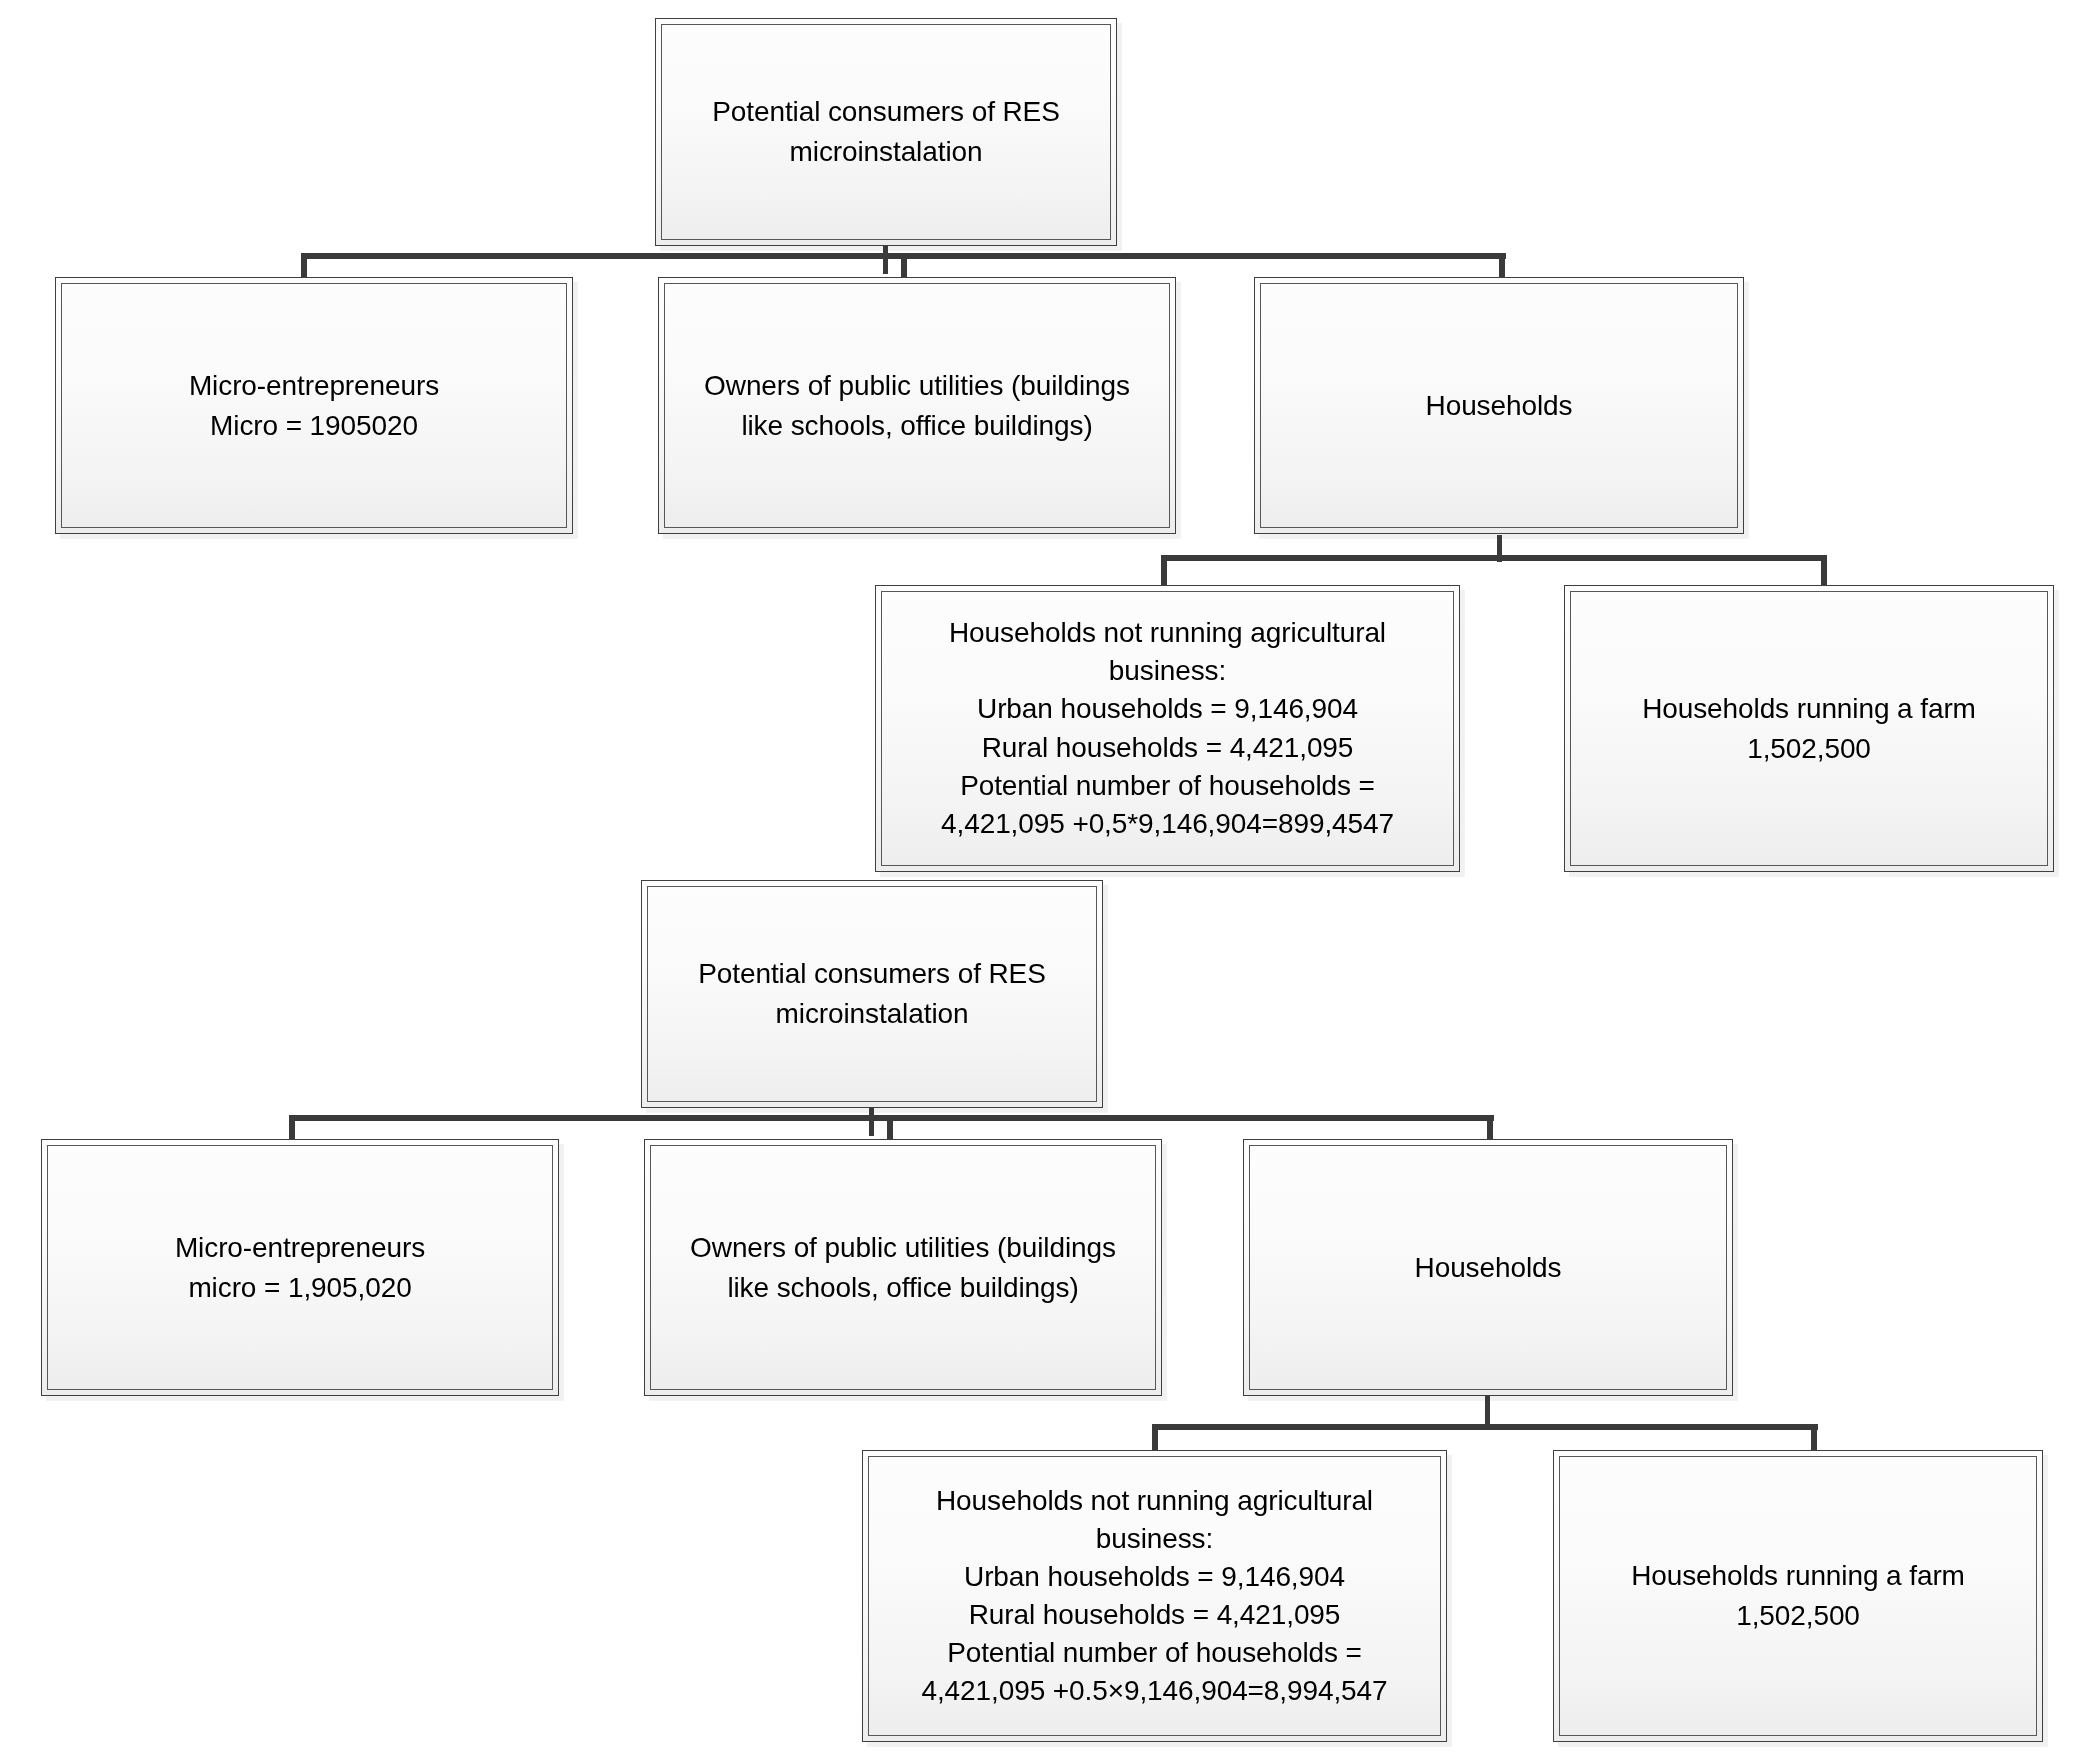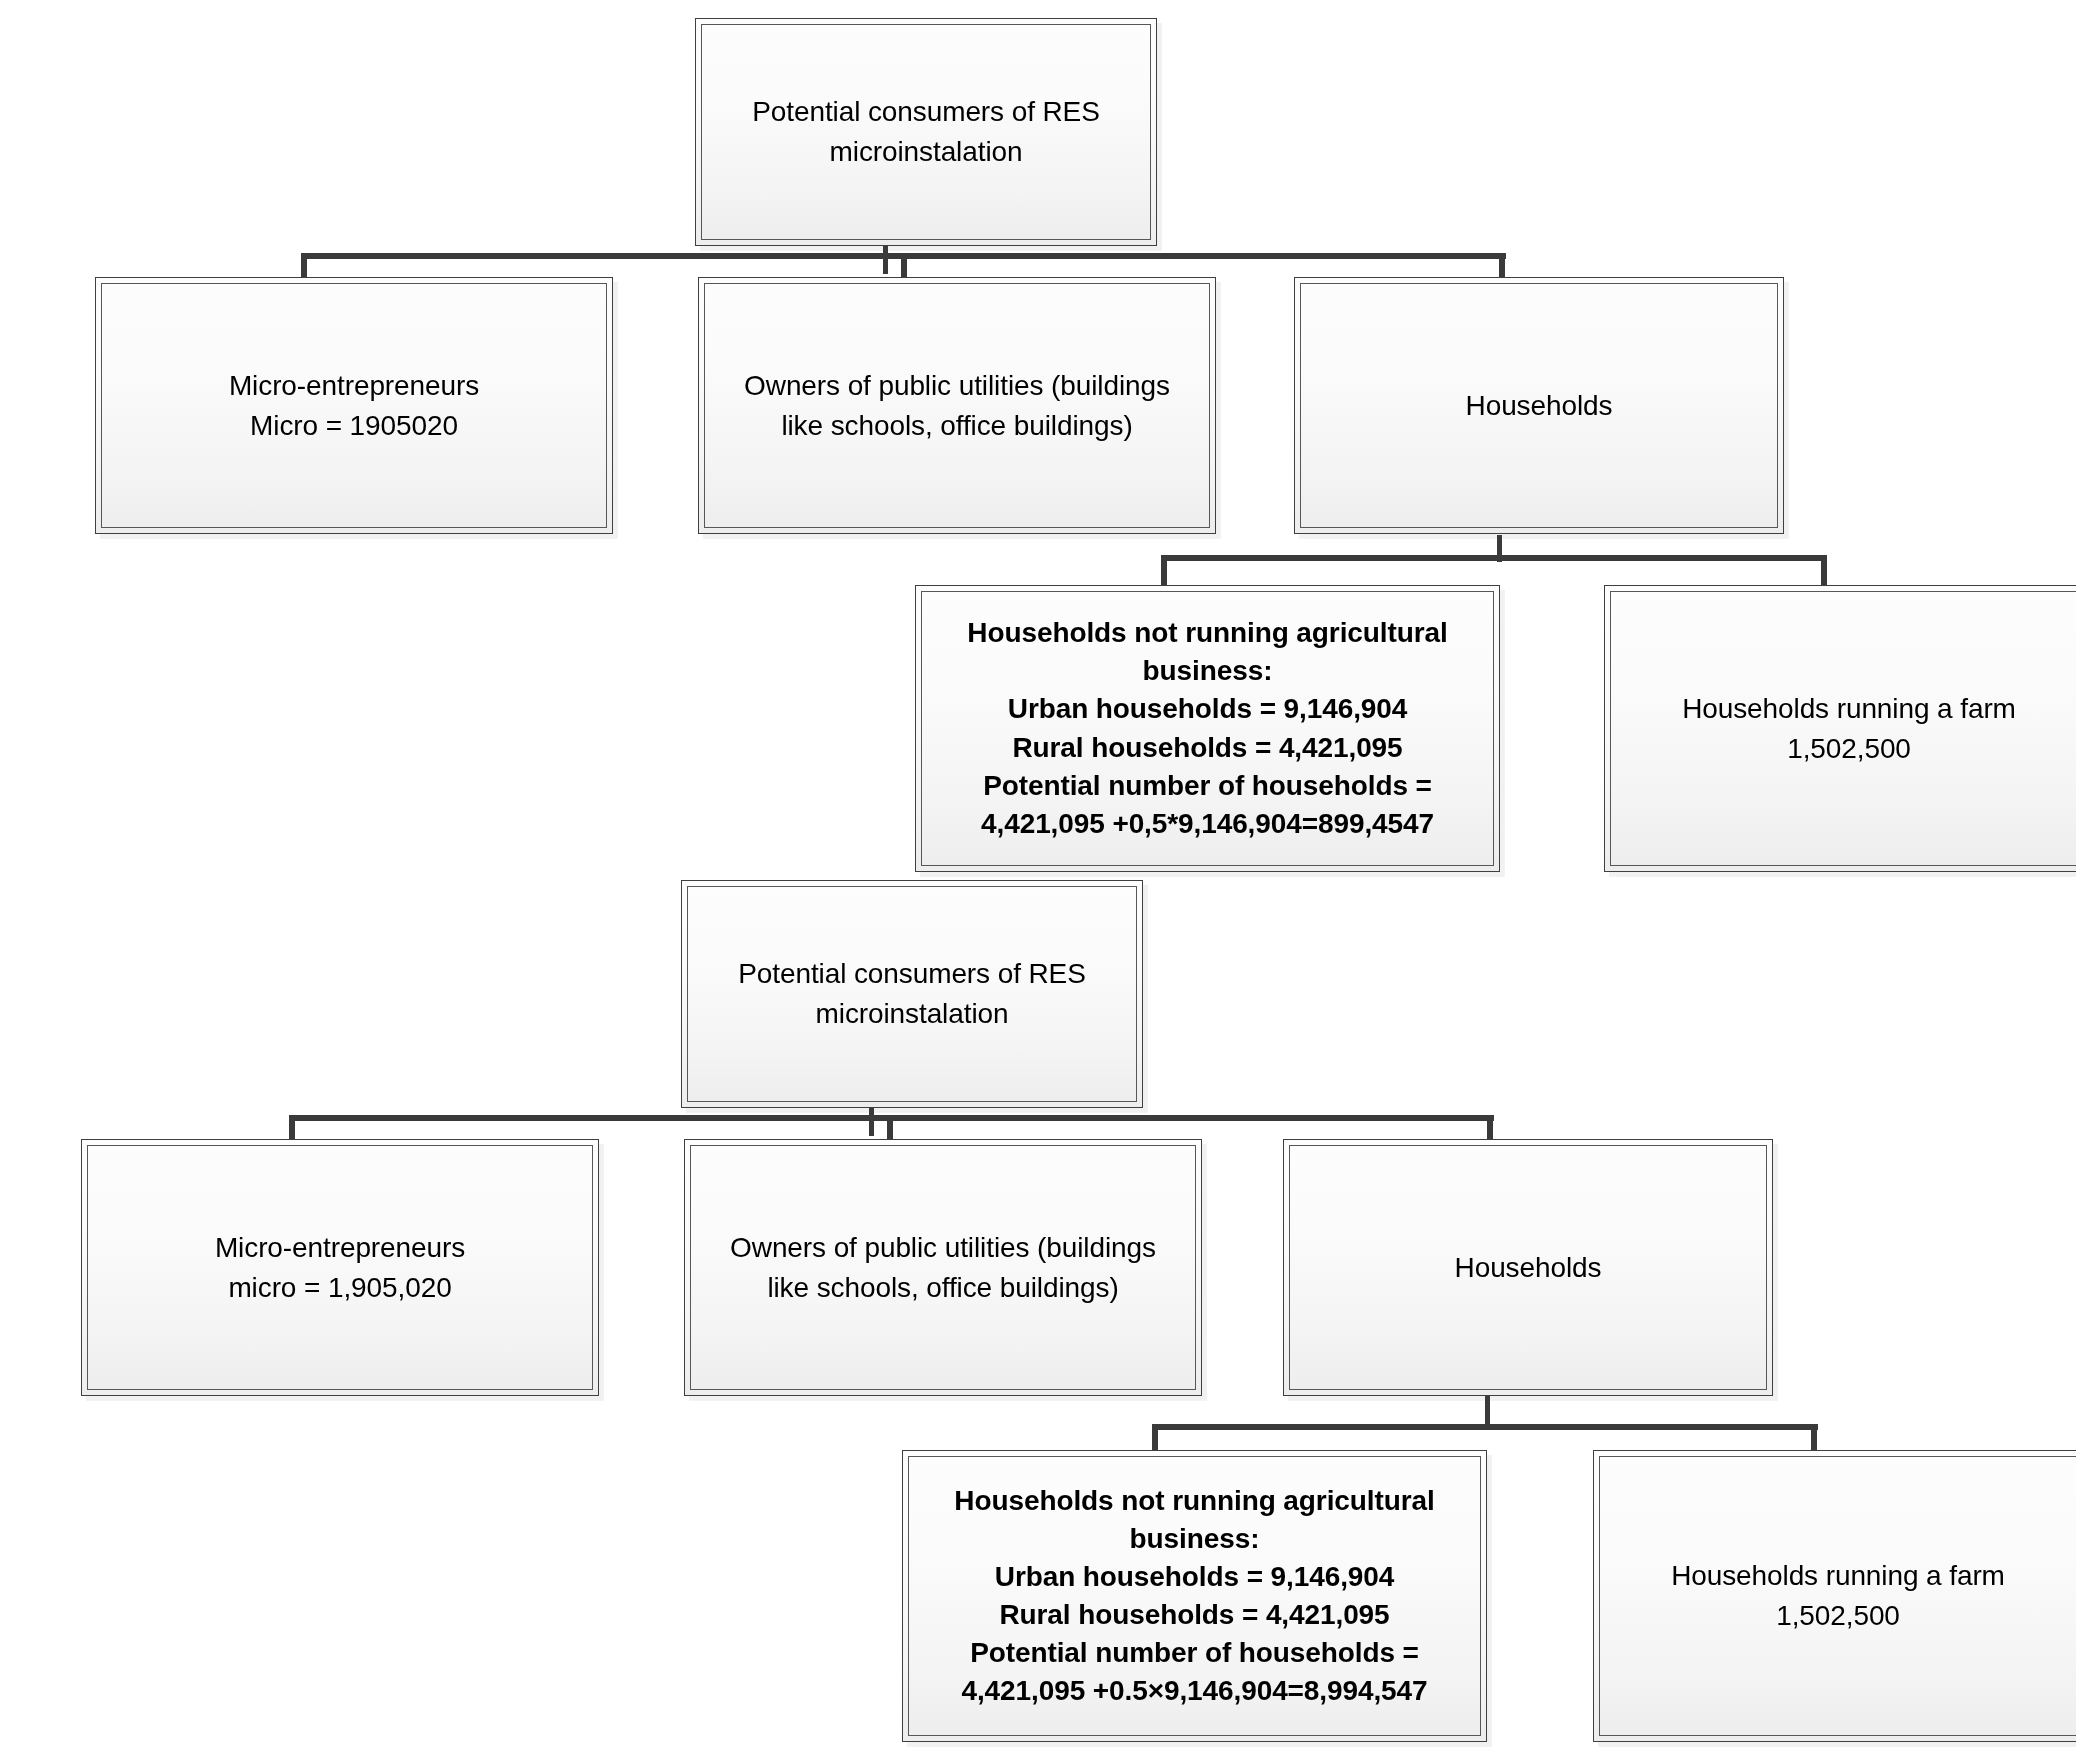--- a/index.html
+++ b/index.html
@@ -18,42 +18,41 @@
 
   
   .node{
     position:absolute;
     box-sizing:border-box;
     border:1.4px solid #3f3f3f;
     background:linear-gradient(to bottom,#fdfdfd 0%,#fbfbfb 35%,#f4f4f4 75%,#ededed 100%);
     padding:4.9px;
     
     box-shadow:4.9px 4.9px 0 0 rgba(0,0,0,0.055);
-    margin-left:40px;
   }
   .node .inner{
     box-sizing:border-box;
     width:100%;
     height:100%;
     border:1.4px solid #575757;
     display:flex;
     align-items:center;
     justify-content:center;
     padding:4.2px 9.8px;
   }
   .node .txt{
     width:100%;
     text-align:center;
     color:#000000;
     font-size:28px;
     line-height:1.42;
     letter-spacing:-0.1px;
     white-space:pre-line;
   }
-  .node.tight .txt{ line-height:1.36;font-weight:bold; }
+  .node.tight .txt{ line-height:1.36; }
 
   
   .conn{
     position:absolute;
     background:#3a3a3a;
   }
   .conn.h{ height:6.3px; }
   .conn.v{ width:6.3px; }
 
   

